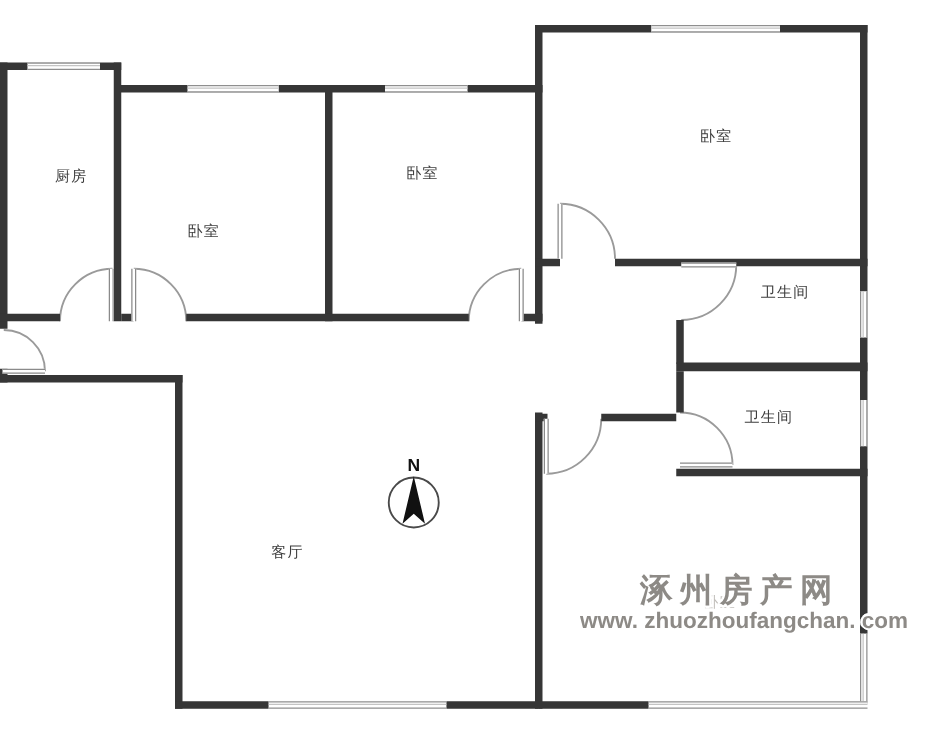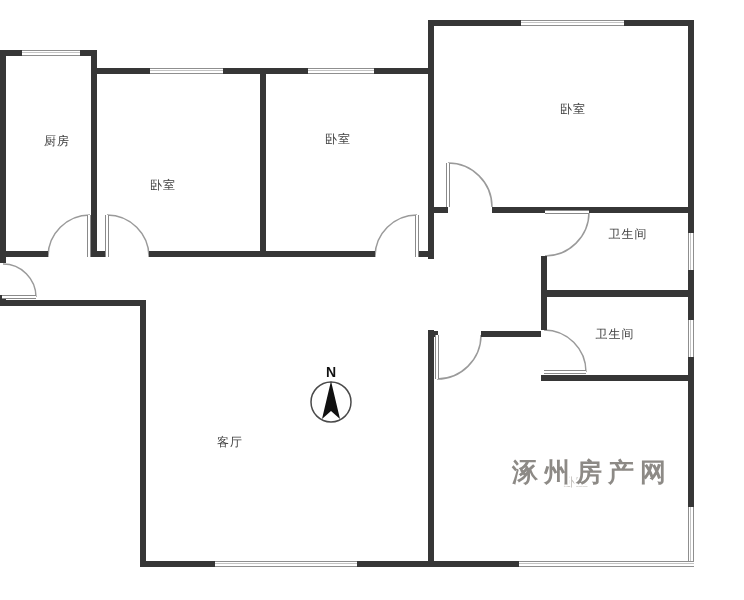--- a/index.html
+++ b/index.html
@@ -113,15 +113,16 @@
   <span class="faint-label" style="left:576px;top:482px">卧室</span>
 
   <svg class="compass" viewBox="309 378 44 46">
     <circle cx="331" cy="402" r="20" fill="none" stroke="#4a4a4a" stroke-width="1.5"></circle>
     <polygon points="331,381 322,419 331,411 340,419" fill="#111"></polygon>
   </svg>
   <span class="north-label">N</span>
 
   <div class="watermark">
     <span class="line1">涿州房产网</span>
+    <span class="line2">www. zhuozhoufangchan. com</span>
   </div>
 
 </div>
 
 </body></html>

